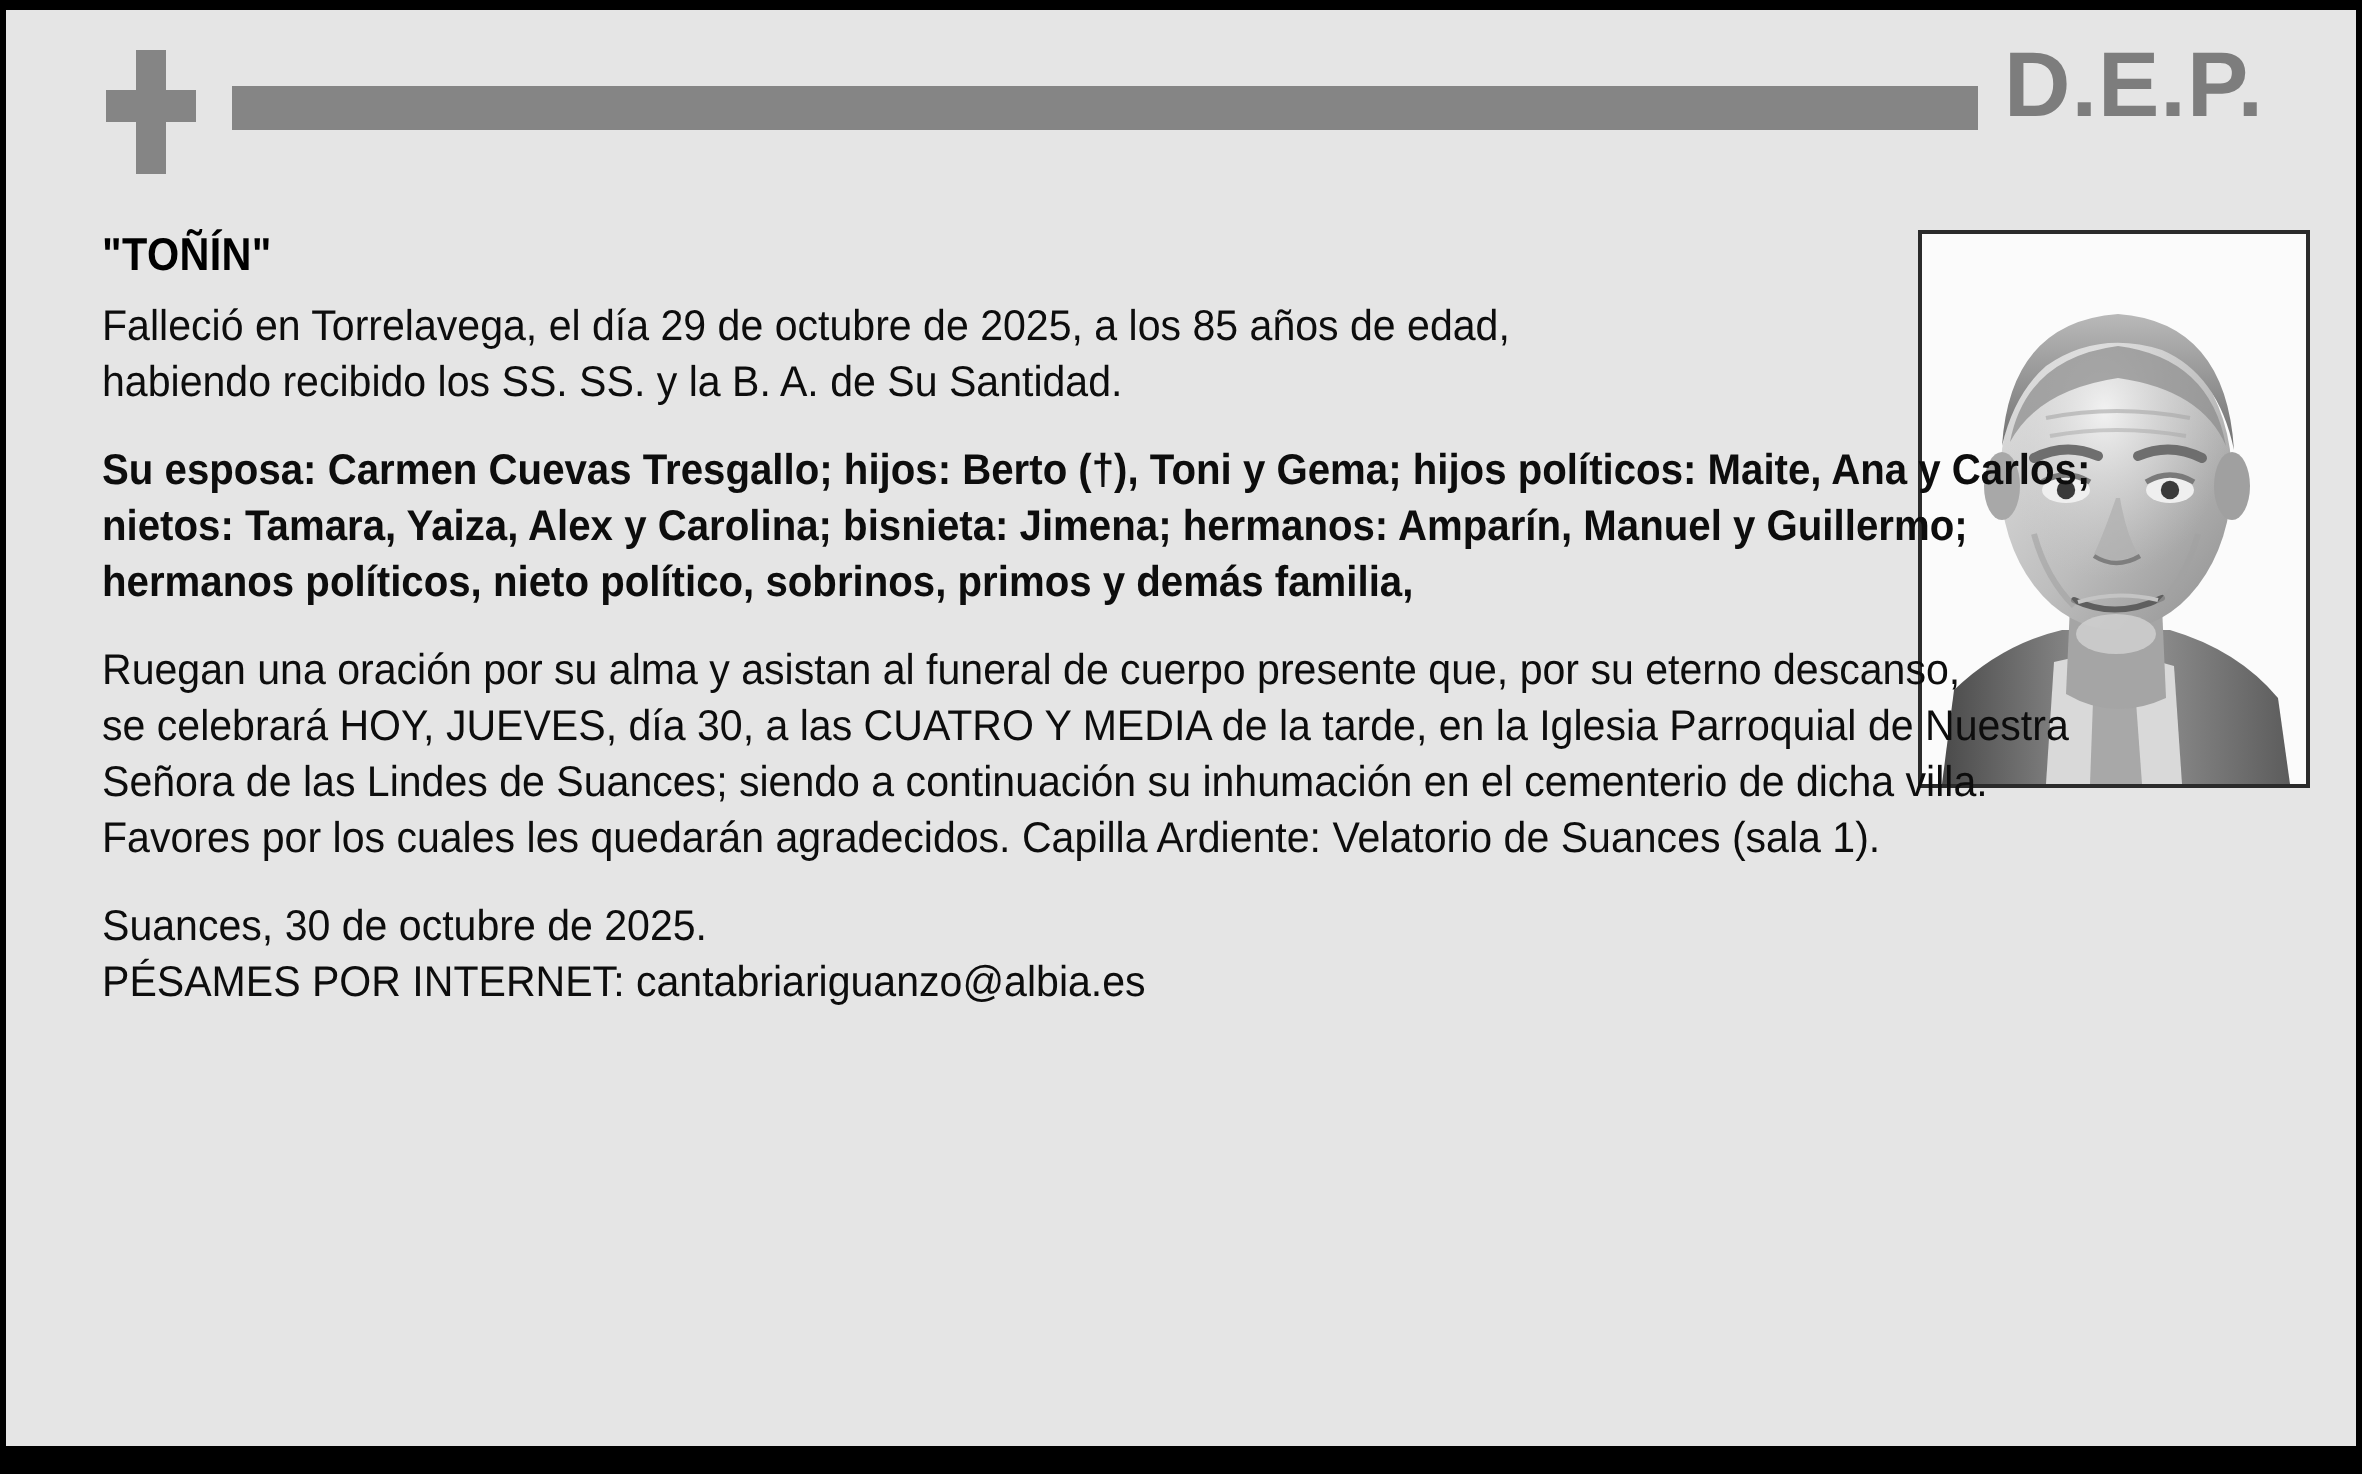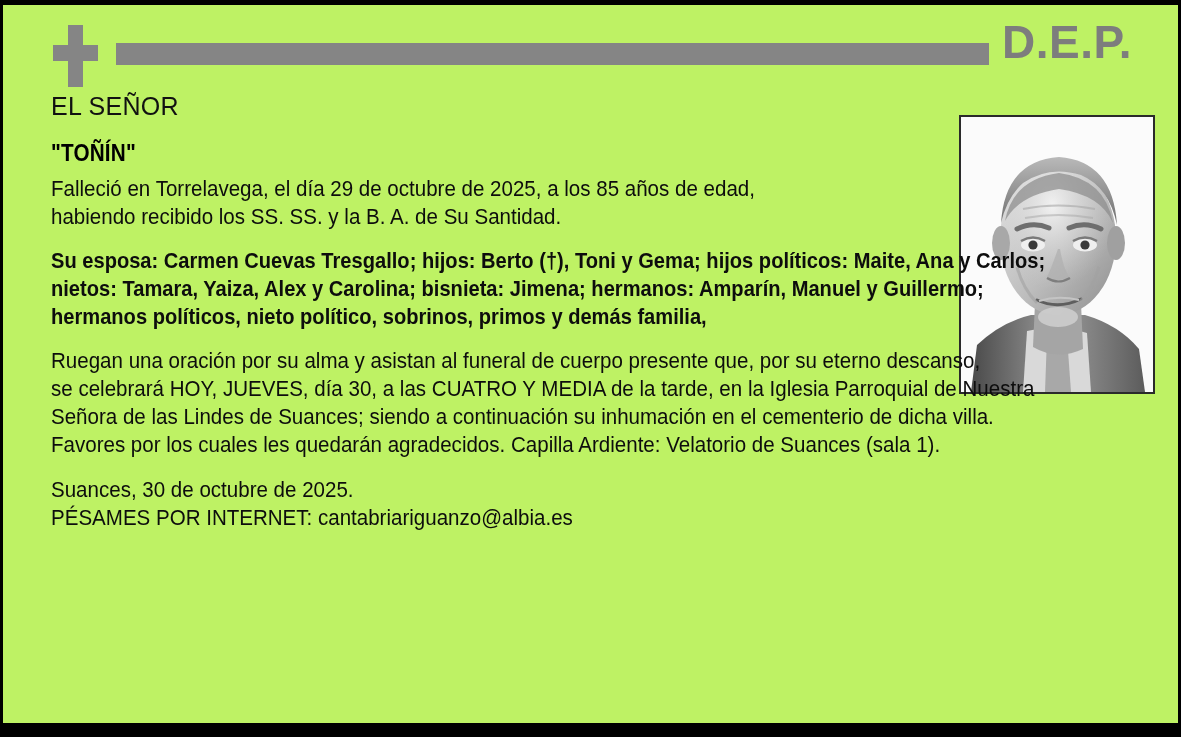--- a/index.html
+++ b/index.html
@@ -13,21 +13,21 @@
     font-family: "Liberation Sans", sans-serif;
     overflow: hidden;
   }
 
   
   .notice {
     position: relative;
     box-sizing: border-box;
     width: 1181px;
     height: 737px;
-    background: #bef264;
+    background: #e5e5e5;
     border-top: 5px solid #000000;
     border-left: 3px solid #000000;
     border-right: 3px solid #000000;
     border-bottom: 14px solid #000000;
     padding: 0;
   }
   .inner {
     position: relative;
     box-sizing: border-box;
     width: 100%;
@@ -227,21 +227,20 @@
         <path d="M138 150 Q132 172 118 186" stroke="#a2a2a2" stroke-width="3" fill="none" opacity="0.6"></path>
         <ellipse cx="97" cy="200" rx="20" ry="10" fill="#d2d2d2" opacity="0.8"></ellipse>
 
         <path d="M62 92 Q97 85 134 92" stroke="#a6a6a6" stroke-width="2" fill="none" opacity="0.6"></path>
         <path d="M64 101 Q97 95 132 101" stroke="#a6a6a6" stroke-width="2" fill="none" opacity="0.5"></path>
       </svg>
     </div>
 
     <div class="body-col">
 
-      <div class="eltitle">EL SEÑOR</div>
 
 
       <div class="nickname">"TOÑÍN"</div>
 
       <div class="para">
         <span class="line">Falleció en Torrelavega, el día 29 de octubre de 2025, a los 85 años de edad,</span>
         <span class="line">habiendo recibido los SS. SS. y la B. A. de Su Santidad.</span>
       </div>
 
       <div class="para bold">

